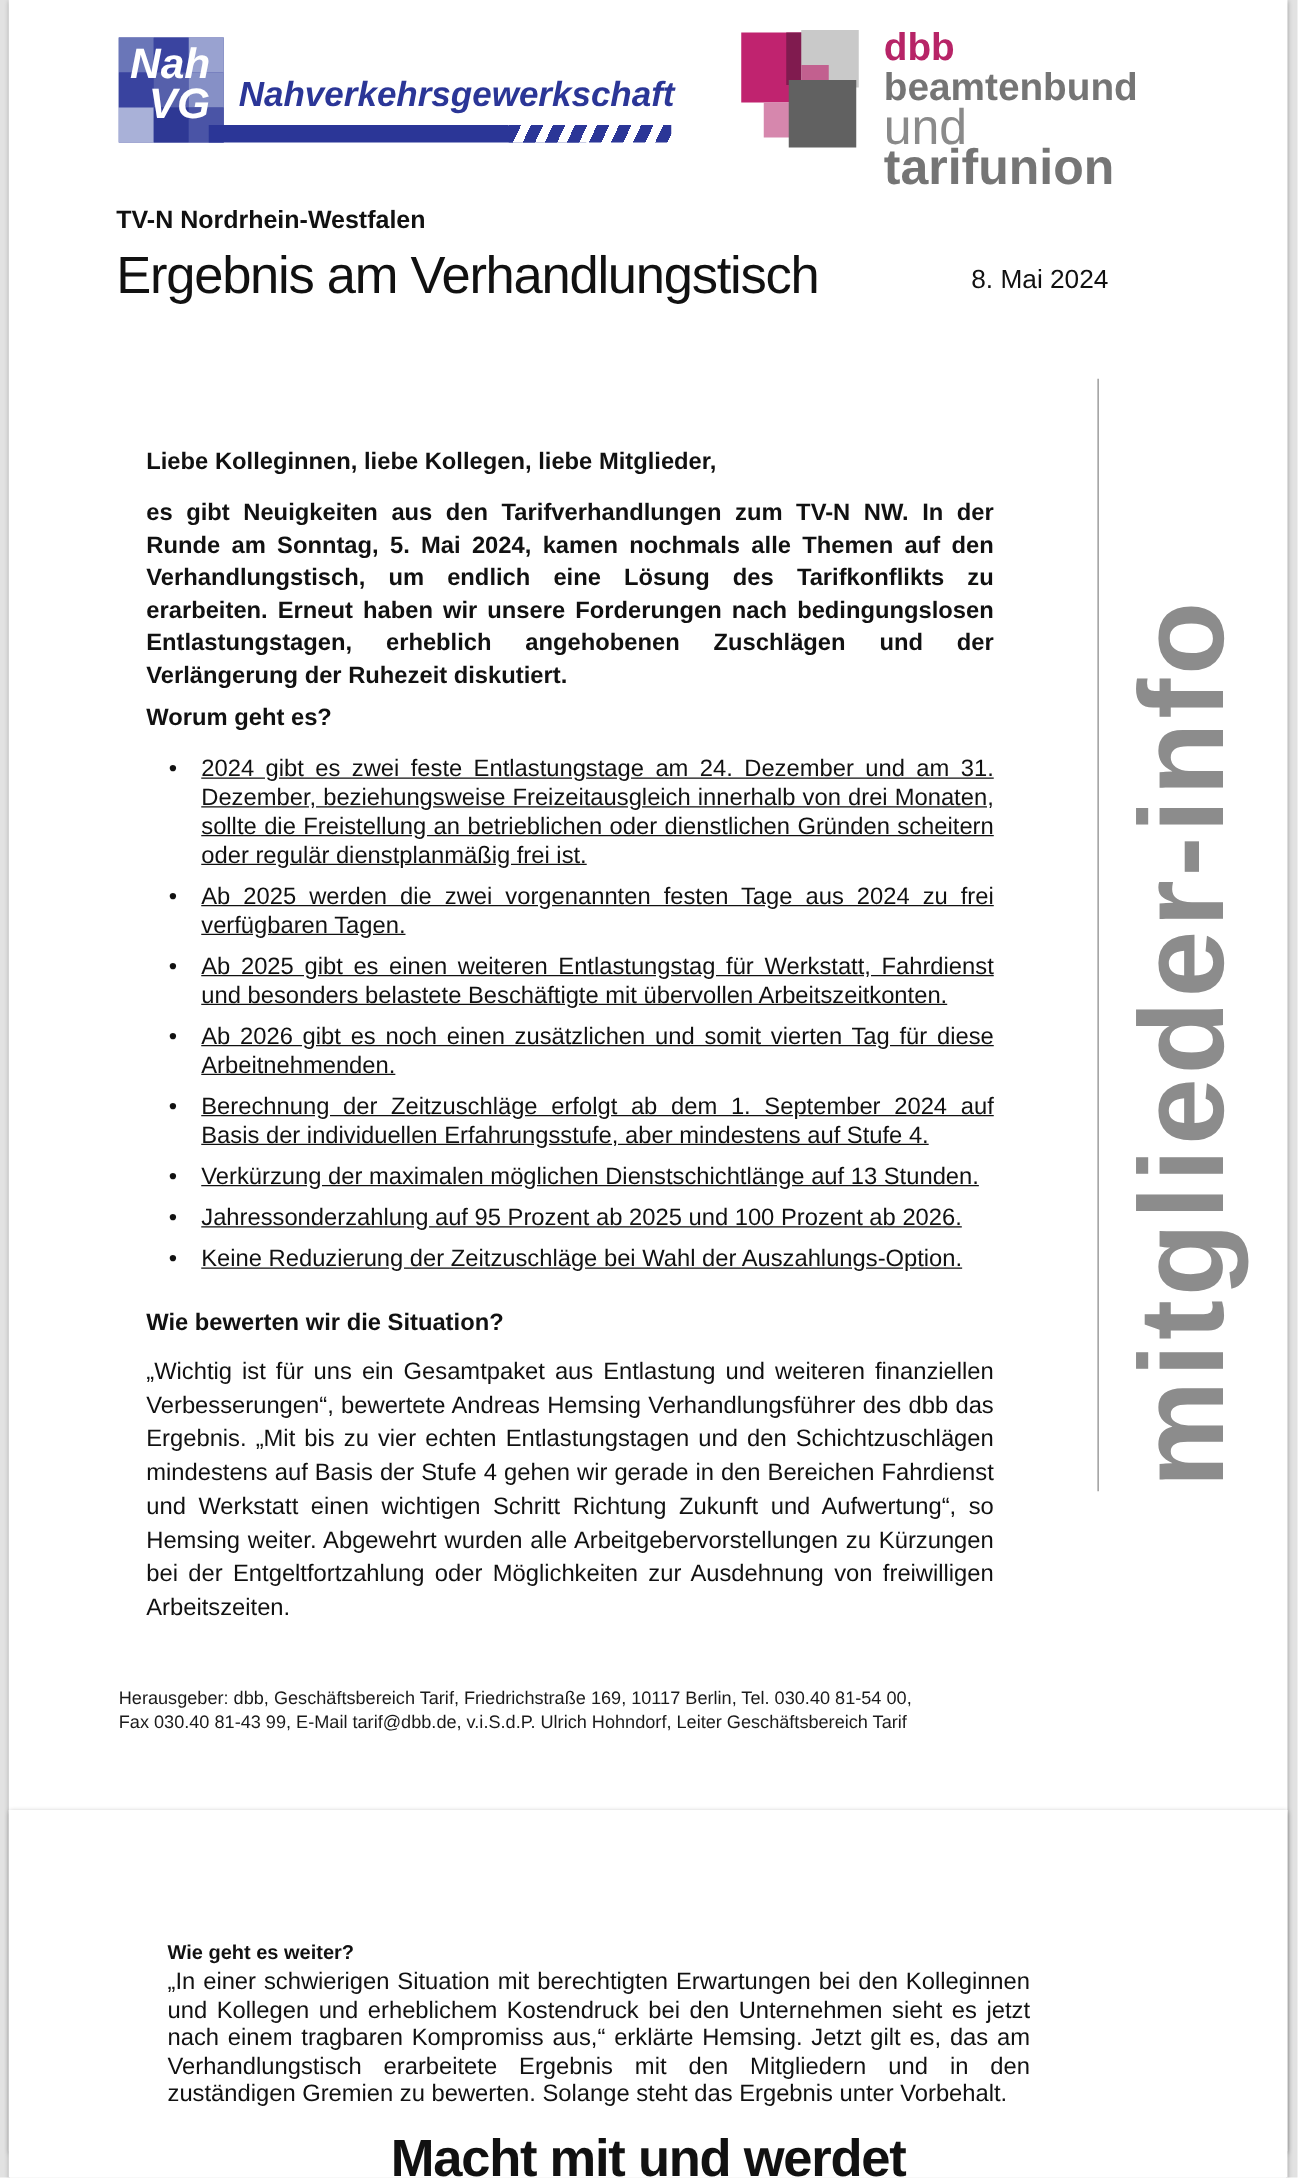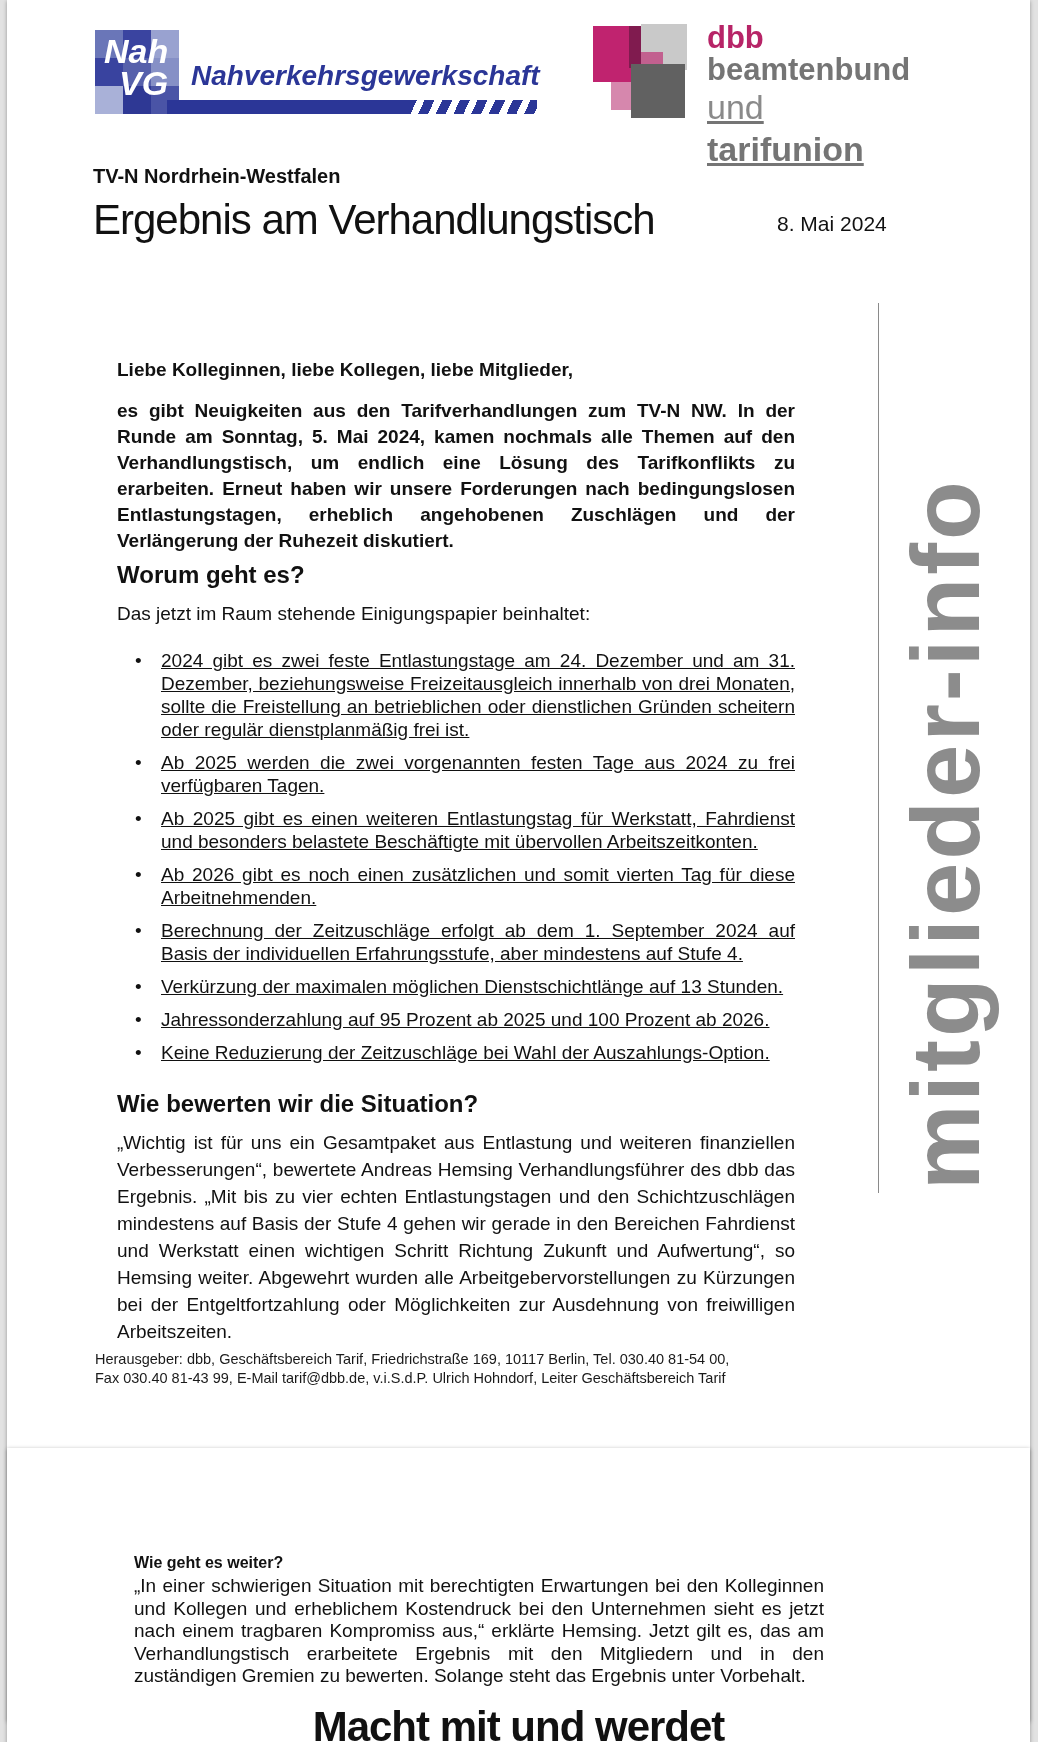--- a/index.html
+++ b/index.html
@@ -61,21 +61,21 @@
   .dbb-mosaic .s { position: absolute; }
   .db1 { left:8px;  top:2px;  width:56px; height:56px; background:#c0236f; }
   .db2 { left:44px; top:2px;  width:20px; height:42px; background:#801b4f; }
   .db3 { left:56px; top:0;    width:46px; height:46px; background:#c9c9c9; }
   .db4 { left:26px; top:58px; width:30px; height:28px; background:#d687ad; }
   .db5 { left:56px; top:28px; width:22px; height:18px; background:#c2608f; }
   .db6 { left:46px; top:40px; width:54px; height:54px; background:#616161; }
   .dbb-text { position: absolute; left: 122px; top: 0; }
   .dbb-abbr { color: #b72467; font-weight: bold; font-size: 31px; line-height: 32px; }
   .dbb-l1   { color: #757575; font-weight: bold; font-size: 31px; line-height: 32px; }
-  .dbb-l2   { color: #757575; font-size: 34px; line-height: 42px; text-decoration: underline; }
+  .dbb-l2   { color: #757575; font-size: 40px; line-height: 32px; }
   .dbb-l2 .und { color: #8a8a8a; font-weight: normal; }
   .dbb-l2 .tar { font-weight: bold; }
 
   
   .titleblock { position: absolute; left: 86px; top: 160px; width: 700px; }
   .supertitle { font-size: 20px; font-weight: bold; line-height: 33px; }
   .title { margin: 3px 0 18px 0; font-size: 42px; font-weight: normal; letter-spacing: -1px; line-height: 48px; }
   .date { position: absolute; left: 770px; top: 212px; font-size: 21px; }
 
   
@@ -88,21 +88,21 @@
     letter-spacing: 3px; white-space: nowrap;
   }
 
   
   .content { position: absolute; left: 110px; top: 356px; width: 678px; font-size: 19px; line-height: 27px; }
   .content p { margin: 0; }
   .bold { font-weight: bold; }
   .just { text-align: justify; }
   .salutation { margin-bottom: 15px !important; }
   .intro { line-height: 26px; margin-bottom: 7px !important; }
-  .content h2 { font-size: 24px; line-height: 27px; margin: 0 0 12px 0; }
+  .content h2 { font-size: 19px; line-height: 27px; margin: 0 0 12px 0; }
   .lead { margin-bottom: 22px !important; }
   .content ul { list-style: none; margin: 16px 0 26px 0; padding: 0; text-decoration: underline; }
   .content li {
     position: relative; padding-left: 44px; margin-bottom: 10px;
     line-height: 23px; text-align: justify;
   }
   .content li::before { content: "\2022"; position: absolute; left: 18px; top: 0; }
   .imprint {
     position: absolute; left: 88px; top: 1350px; width: 710px;
     font-size: 14.5px; line-height: 19px; color: #1a1a1a;
@@ -168,21 +168,20 @@
 
   <div class="vrule"></div>
   <div class="banner">
     <span>mitglieder-info</span>
   </div>
 
   <div class="content">
     <p class="salutation bold">Liebe Kolleginnen, liebe Kollegen, liebe Mitglieder,</p>
     <p class="intro bold just">es gibt Neuigkeiten aus den Tarifverhandlungen zum TV-N NW. In der Runde am Sonntag, 5. Mai 2024, kamen nochmals alle Themen auf den Verhandlungstisch, um endlich eine Lösung des Tarifkonflikts zu erarbeiten. Erneut haben wir unsere Forderungen nach bedingungslosen Entlastungstagen, erheblich angehobenen Zuschlägen und der Verlängerung der Ruhezeit diskutiert.</p>
     <h2>Worum geht es?</h2>
-    <p class="lead">Das jetzt im Raum stehende Einigungspapier beinhaltet:</p>
     <ul>
       <li>2024 gibt es zwei feste Entlastungstage am 24. Dezember und am 31. Dezember, beziehungsweise Freizeitausgleich innerhalb von drei Monaten, sollte die Freistel­lung an betrieblichen oder dienstlichen Gründen scheitern oder regulär dienstplan­mäßig frei ist.</li>
       <li>Ab 2025 werden die zwei vorgenannten festen Tage aus 2024 zu frei verfügbaren Tagen.</li>
       <li>Ab 2025 gibt es einen weiteren Entlastungstag für Werkstatt, Fahrdienst und be­sonders belastete Beschäftigte mit übervollen Arbeitszeitkonten.</li>
       <li>Ab 2026 gibt es noch einen zusätzlichen und somit vierten Tag für diese Arbeit­nehmenden.</li>
       <li>Berechnung der Zeitzuschläge erfolgt ab dem 1. September 2024 auf Basis der individuellen Erfahrungsstufe, aber mindestens auf Stufe 4.</li>
       <li>Verkürzung der maximalen möglichen Dienstschichtlänge auf 13 Stunden.</li>
       <li>Jahressonderzahlung auf 95 Prozent ab 2025 und 100 Prozent ab 2026.</li>
       <li>Keine Reduzierung der Zeitzuschläge bei Wahl der Auszahlungs-Option.</li>
     </ul>

